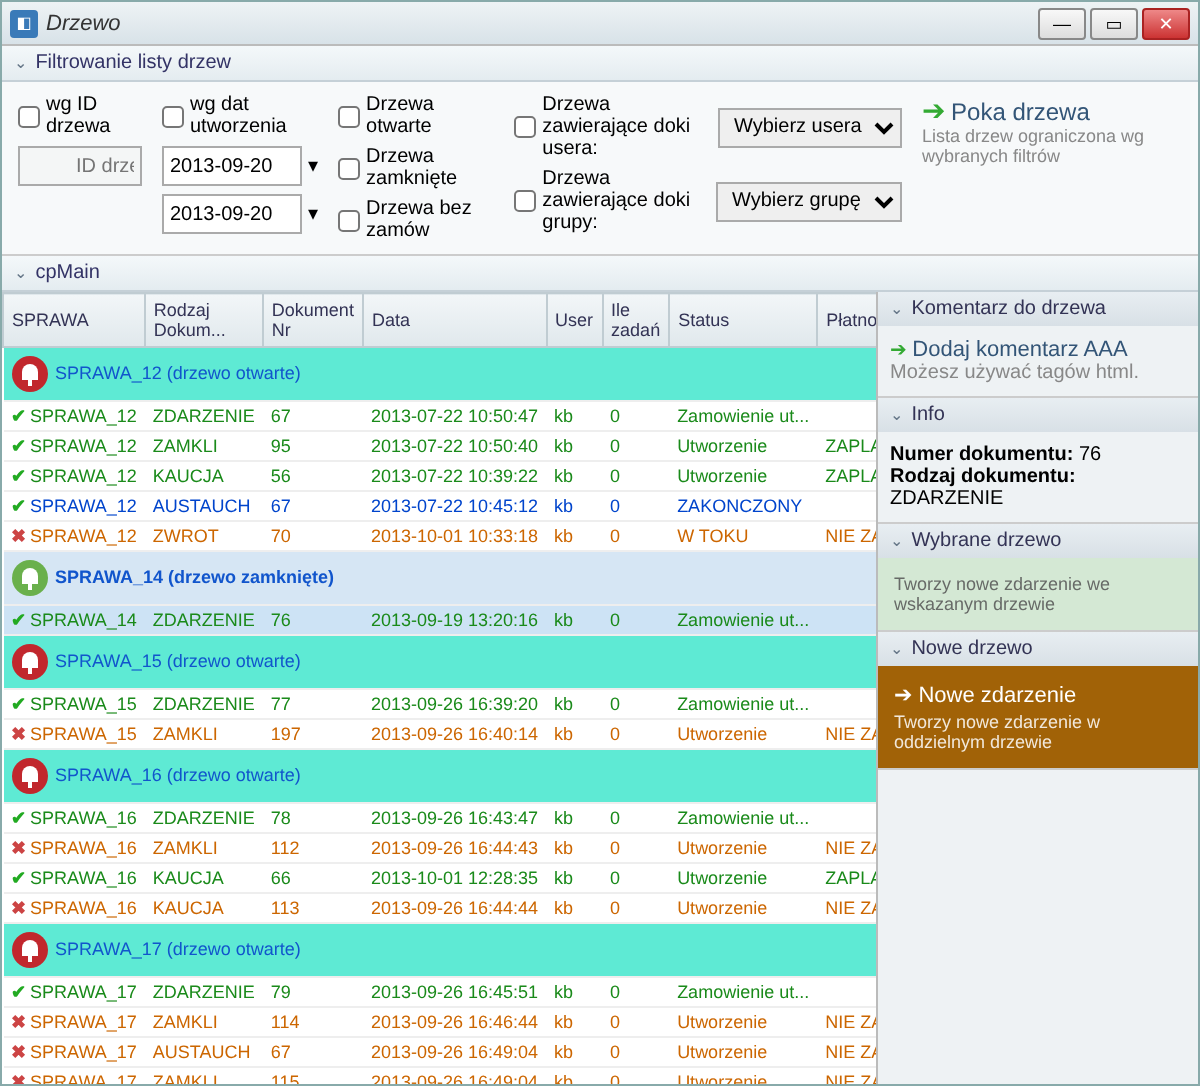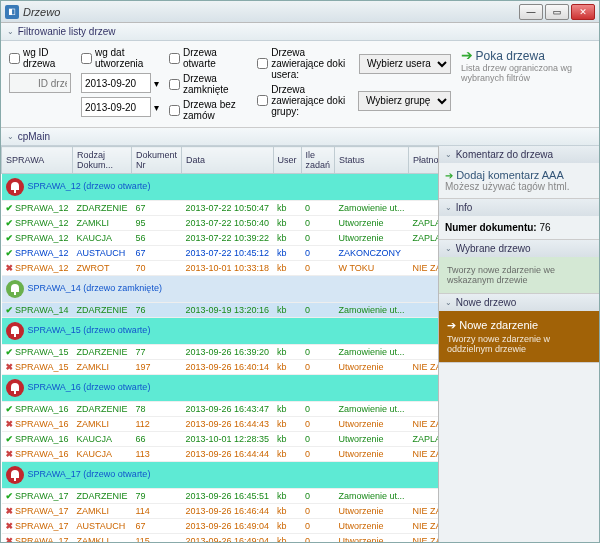--- a/index.html
+++ b/index.html
@@ -26,21 +26,21 @@
 .filter-right .ttl { color: #357; font-size: 12px; }
 .filter-right .sub { color: #888; font-size: 9px; }
 
 .main-area { flex: 1; display: flex; overflow: hidden; }
 .grid-wrap { flex: 1; overflow: auto; border-right: 1px solid #bbb; position: relative; }
 .grid { width: 100%; border-collapse: collapse; font-size: 9px; }
 .grid th { background: linear-gradient(#f2f6f8,#e0e8ec); border: 1px solid #c0ccd2; padding: 3px 4px; text-align: left; font-weight: normal; color: #335; position: sticky; top: 0; }
 .grid td { border-bottom: 1px solid #eee; padding: 2px 4px; white-space: nowrap; }
 
 .group-row td { background: #5eead4; color: #15c; padding: 4px; }
-.group-row.sel td { background: #d6e6f4; }
+.group-row.sel td { background: #d6e6f4; font-weight: bold; }
 .group-row .tree-icon { display:inline-block; width:18px; height:18px; border-radius:50%; vertical-align:middle; margin-right:4px; position:relative; }
 .tree-icon.red { background:#c1272d; }
 .tree-icon.green { background:#6ab04c; }
 .tree-icon::after { content:""; position:absolute; left:5px; top:4px; width:8px; height:8px; background:#fff; border-radius:50% 50% 0 0; }
 .tree-icon::before { content:""; position:absolute; left:8px; top:10px; width:2px; height:5px; background:#fff; }
 
 .row-sel td { background: #cde3f5; }
 .ok-ic { color: #2a2; font-weight: bold; margin-right:2px; }
 .x-ic { color: #c44; font-weight: bold; margin-right:2px; }
 .c-green { color: #1a8a1a; }
@@ -346,20 +346,21 @@
           <div style="color:#888">Możesz używać tagów html.</div>
         </div>
       </div>
       <div class="side-sec">
         <div class="side-hdr">
             <span class="chev">⌄</span>
             <span>Info</span>
           </div>
         <div class="side-body">
           <div><b>Numer dokumentu:</b> <span>76</span></div>
+          <div><b>Rodzaj dokumentu:</b> <span>ZDARZENIE</span></div>
         </div>
       </div>
       <div class="side-sec">
         <div class="side-hdr">
             <span class="chev">⌄</span>
             <span>Wybrane drzewo</span>
           </div>
         <div class="action-box green">
           <div class="action-sub" style="color:#555">Tworzy nowe zdarzenie we wskazanym drzewie</div>
         </div>

